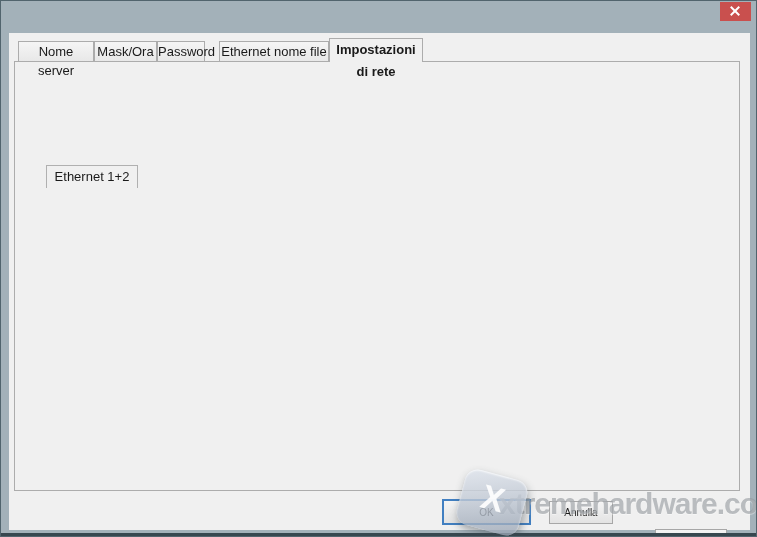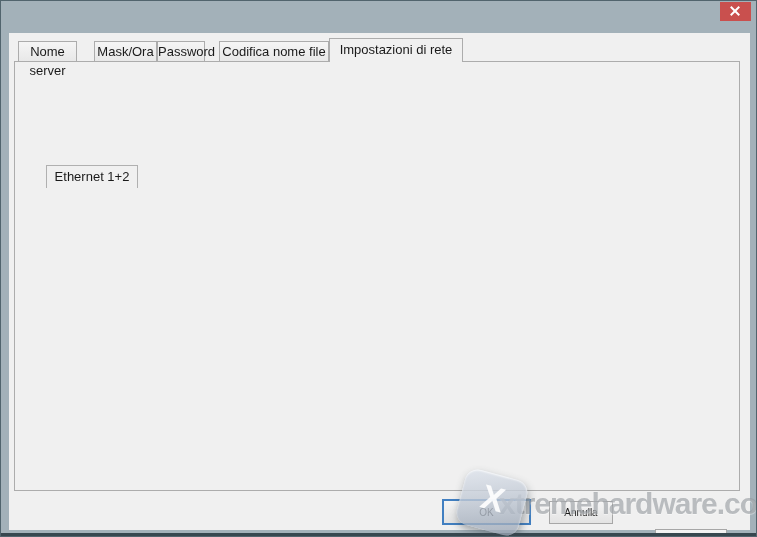--- a/index.html
+++ b/index.html
@@ -39,25 +39,25 @@
 <body>
 
 <div class="window">
 
   <button class="close-btn">
     <span class="x-icon"></span>
   </button>
 
   <div class="content"></div>
 
-  <div class="tab" style="left:17px;width:59px;">Nome server</div>
+  <div class="tab" style="left:17px;width:76px;">Nome server</div>
   <div class="tab" style="left:93px;width:63px;">Mask/Ora</div>
   <div class="tab" style="left:156px;width:48px;">Password</div>
-  <div class="tab" style="left:218px;width:110px;">Codifica nome file</div>
-  <div class="tab active" style="left:328px;width:134px;">Impostazioni di rete</div>
+  <div class="tab" style="left:218px;width:110px;">Ethernet nome file</div>
+  <div class="tab active" style="left:328px;width:94px;font-weight:bold;">Impostazioni di rete</div>
 
   <div class="page-box"></div>
 
   <div class="lbl" style="left:22px;top:75px;">Inserire l'indirizzo IP, la subnet mask e il gateway predefinito per questo server.</div>
 
   <div class="lbl" style="left:50px;top:109px;">Configurazione interfaccie di rete</div>
   <button class="btn" style="left:298px;top:103px;width:83px;height:28px;">Impostazioni</button>
 
   <div class="lbl" style="left:50px;top:140px;">Gateway predefinito</div>
   <div class="combo">

